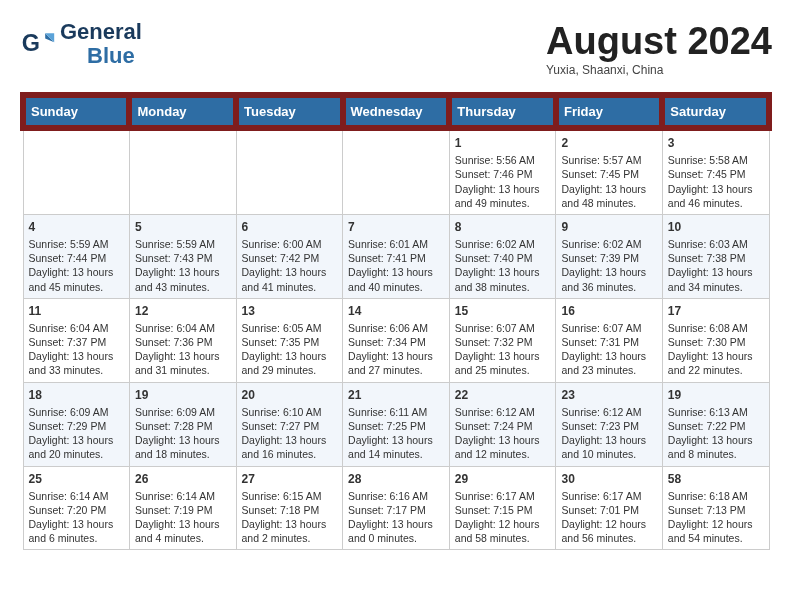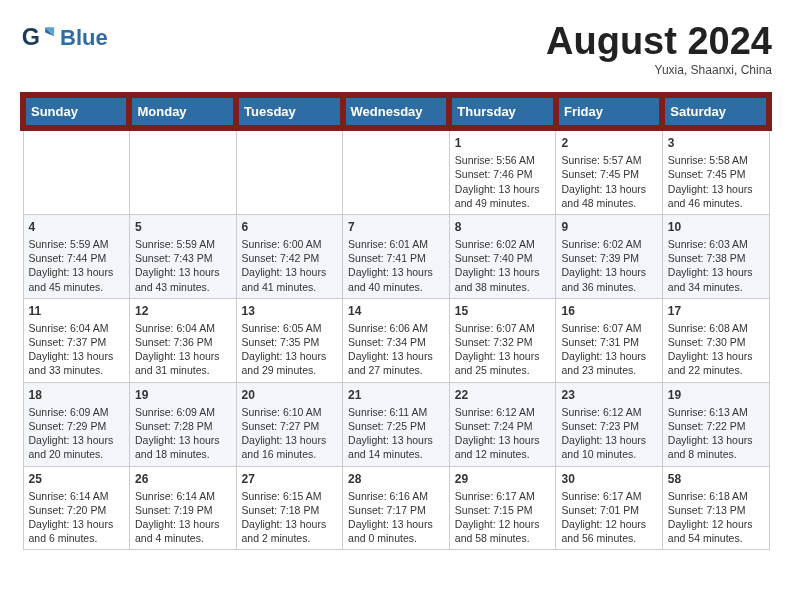--- a/index.html
+++ b/index.html
@@ -28,21 +28,21 @@
       color: #1a3a5c;
       line-height: 1.1;
     }
     .logo-text span:first-child { color: #1a3a5c; }
     .logo-icon {
       width: 36px;
       height: 36px;
       margin-right: 4px;
     }
     .title-block {
-      text-align: right;
+      text-align: left;
     }
     .title-block h1 {
       font-size: 38px;
       font-weight: bold;
       color: #222;
     }
     .title-block h2 {
       font-size: 12px;
       font-weight: normal;
       color: #444;
@@ -91,21 +91,22 @@
 <body>
 
 <div class="header">
   <div class="logo">
     <svg class="logo-icon" viewBox="0 0 40 40">
       <text x="2" y="28" font-size="26" font-weight="bold" fill="#1a3a5c">G</text>
       <polygon points="28,8 38,18 28,14" fill="#2e6da4"></polygon>
       <polygon points="28,8 38,8 38,18" fill="#5ba3d9"></polygon>
     </svg>
     <div class="logo-text">
-      <span style="color:#2e6da4;">Blue</span>
+      <span>General</span>
+      <span style="color:#2e6da4;margin-left:27px;">Blue</span>
     </div>
   </div>
   <div class="title-block">
     <h1>August 2024</h1>
     <h2>Yuxia, Shaanxi, China</h2>
   </div>
 </div>
 
 <table>
   <thead>

